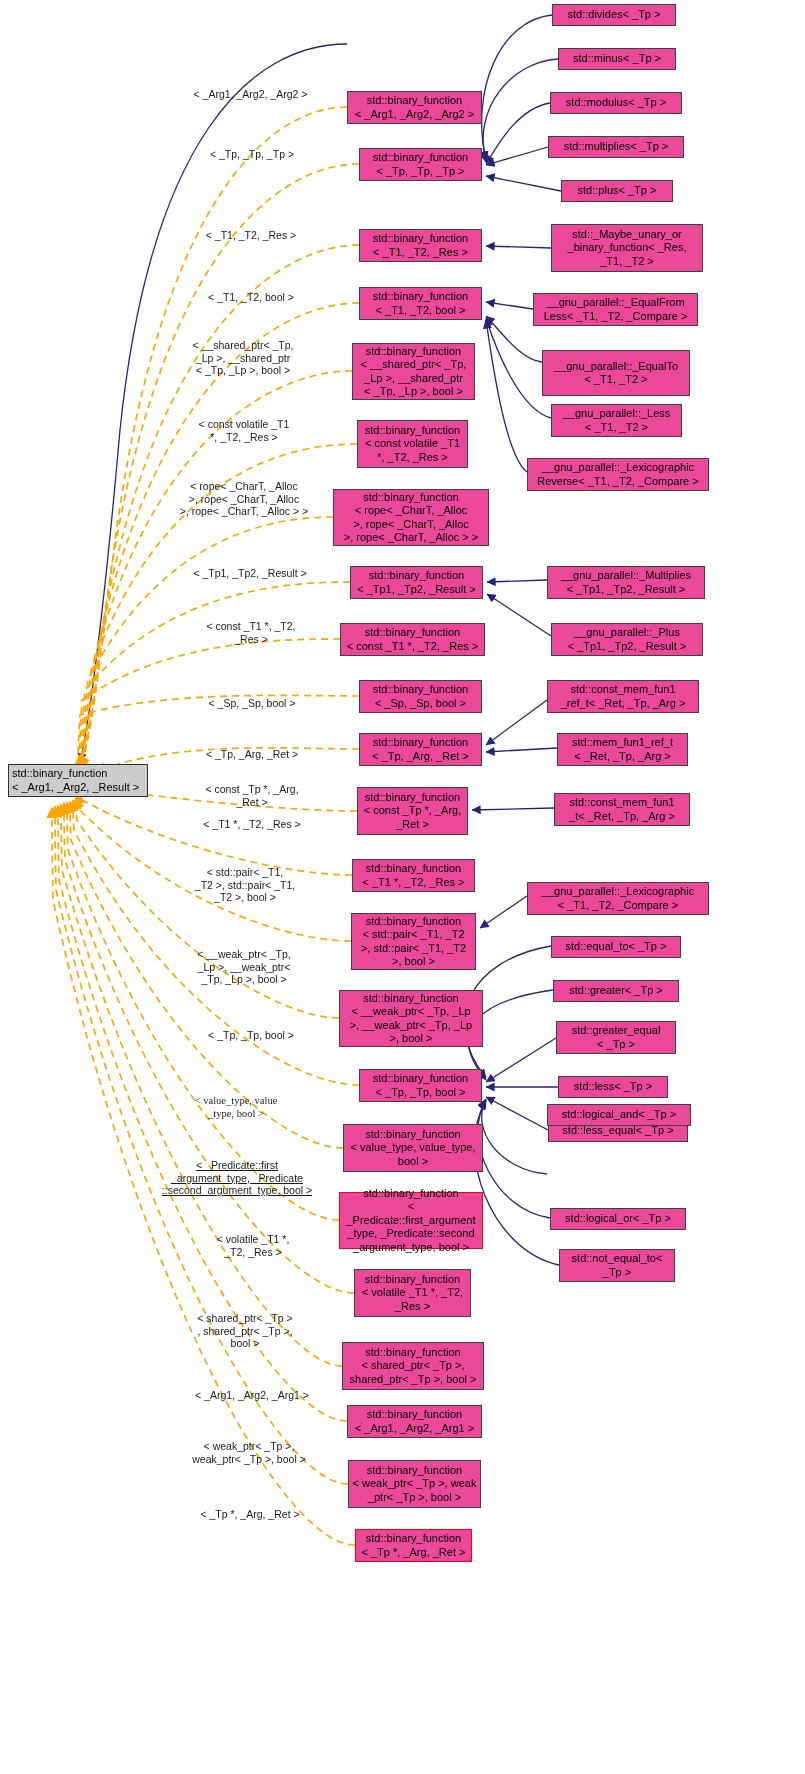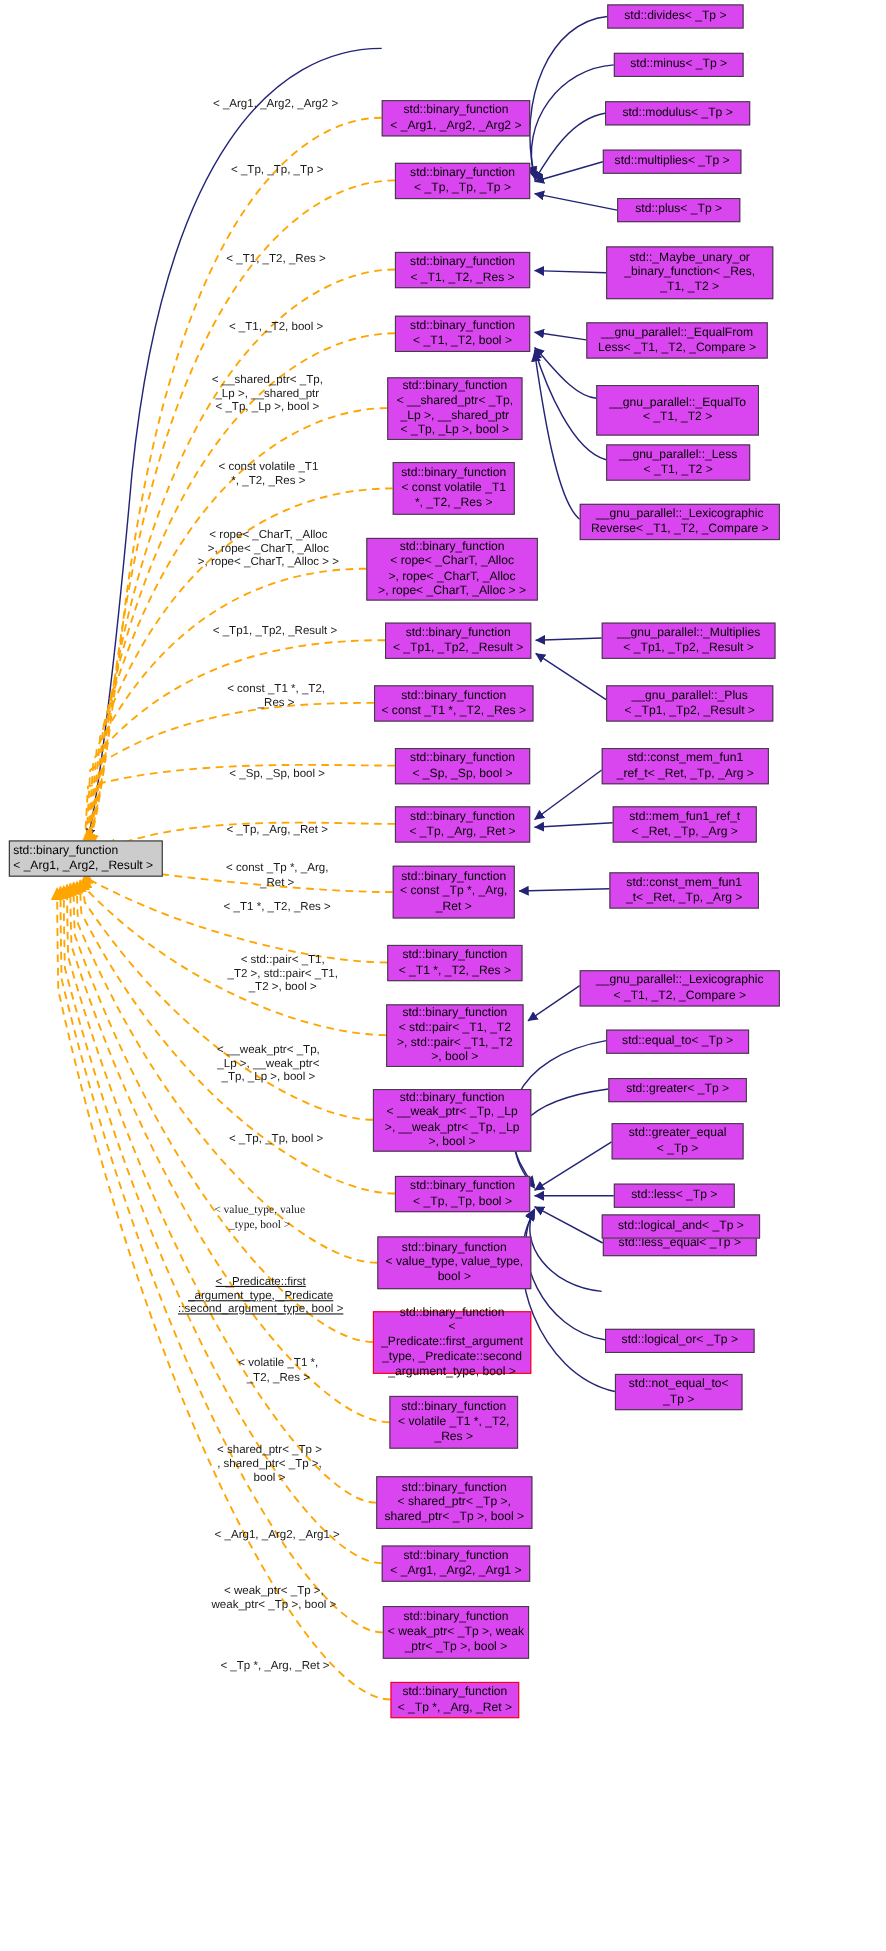--- a/index.html
+++ b/index.html
@@ -3,21 +3,21 @@
 <meta charset="utf-8">
 <style>
   html,body{margin:0;padding:0;background:#ffffff;}
   body{font-family:"Liberation Sans","DejaVu Sans",sans-serif;}
   #canvas{position:relative;width:805px;height:1774px;overflow:hidden;background:#fff;}
   #edges{position:absolute;left:0;top:0;width:805px;height:1774px;}
   .node{
     position:absolute;
     box-sizing:border-box;
     border:1px solid #404040;
-    background:#d946ef;
+    background:#ec4899;
     color:#000000;
     font-size:11px;
     line-height:13.5px;
     text-align:center;
     display:flex;
     align-items:center;
     justify-content:center;
     white-space:pre-line;
     padding:1px 3px;
     z-index:5;
@@ -177,21 +177,21 @@
 &lt; _Arg1, _Arg2, _Arg1 &gt;</div>
   <div class="node" style="left:348px;top:1460px;width:133px;height:48px;">std::binary_function
 &lt; weak_ptr&lt; _Tp &gt;, weak
 _ptr&lt; _Tp &gt;, bool &gt;</div>
   <div class="node hl" style="left:355px;top:1529px;width:117px;height:33px;">std::binary_function
 &lt; _Tp *, _Arg, _Ret &gt;</div>
 
   <div class="node" style="left:552px;top:4px;width:124px;height:22px;">std::divides&lt; _Tp &gt;</div>
   <div class="node" style="left:558px;top:48px;width:118px;height:22px;">std::minus&lt; _Tp &gt;</div>
   <div class="node" style="left:550px;top:92px;width:132px;height:22px;">std::modulus&lt; _Tp &gt;</div>
-  <div class="node" style="left:548px;top:136px;width:126px;height:22px;">std::multiplies&lt; _Tp &gt;</div>
+  <div class="node" style="left:548px;top:136px;width:136px;height:22px;">std::multiplies&lt; _Tp &gt;</div>
   <div class="node" style="left:561px;top:180px;width:112px;height:22px;">std::plus&lt; _Tp &gt;</div>
   <div class="node" style="left:551px;top:224px;width:152px;height:48px;">std::_Maybe_unary_or
 _binary_function&lt; _Res,
 _T1, _T2 &gt;</div>
   <div class="node" style="left:533px;top:293px;width:165px;height:33px;">__gnu_parallel::_EqualFrom
 Less&lt; _T1, _T2, _Compare &gt;</div>
   <div class="node" style="left:542px;top:350px;width:148px;height:46px;">__gnu_parallel::_EqualTo
 &lt; _T1, _T2 &gt;</div>
   <div class="node" style="left:551px;top:404px;width:131px;height:33px;">__gnu_parallel::_Less
 &lt; _T1, _T2 &gt;</div>
@@ -233,21 +233,21 @@
 &gt;, rope&lt; _CharT, _Alloc
 &gt;, rope&lt; _CharT, _Alloc &gt; &gt;</div>
   <div class="elabel" style="left:181px;top:567px;width:138px;">&lt; _Tp1, _Tp2, _Result &gt;</div>
   <div class="elabel" style="left:193px;top:620px;width:116px;">&lt; const _T1 *, _T2,
 _Res &gt;</div>
   <div class="elabel" style="left:192px;top:697px;width:120px;">&lt; _Sp, _Sp, bool &gt;</div>
   <div class="elabel" style="left:190px;top:748px;width:124px;">&lt; _Tp, _Arg, _Ret &gt;</div>
   <div class="elabel" style="left:190px;top:783px;width:124px;">&lt; const _Tp *, _Arg,
 _Ret &gt;</div>
   <div class="elabel" style="left:190px;top:818px;width:124px;">&lt; _T1 *, _T2, _Res &gt;</div>
-  <div class="elabel" style="left:188px;top:866px;width:138px;">&lt; std::pair&lt; _T1,
+  <div class="elabel" style="left:176px;top:866px;width:138px;">&lt; std::pair&lt; _T1,
 _T2 &gt;, std::pair&lt; _T1,
 _T2 &gt;, bool &gt;</div>
   <div class="elabel" style="left:174px;top:948px;width:140px;">&lt; __weak_ptr&lt; _Tp,
 _Lp &gt;, __weak_ptr&lt;
 _Tp, _Lp &gt;, bool &gt;</div>
   <div class="elabel" style="left:189px;top:1029px;width:124px;">&lt; _Tp, _Tp, bool &gt;</div>
   <div class="elabel" style="left:173px;top:1095px;width:126px;font-family:Liberation Serif, serif;">&lt; value_type, value
 _type, bool &gt;</div>
   <div class="elabel" style="left:144px;top:1159px;width:186px;text-decoration:underline;">&lt; _Predicate::first
 _argument_type, _Predicate

